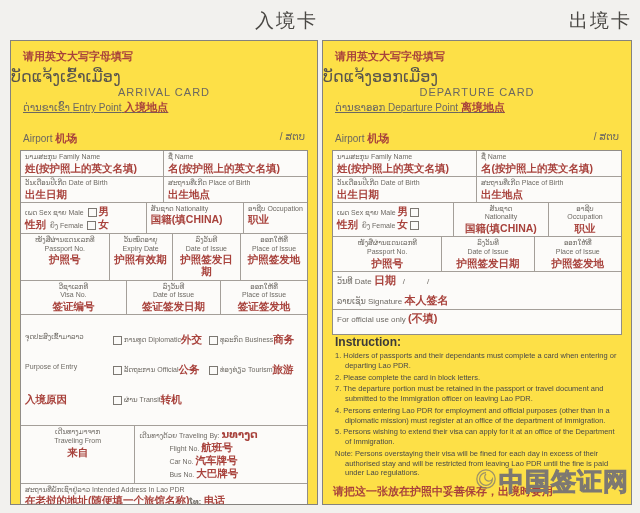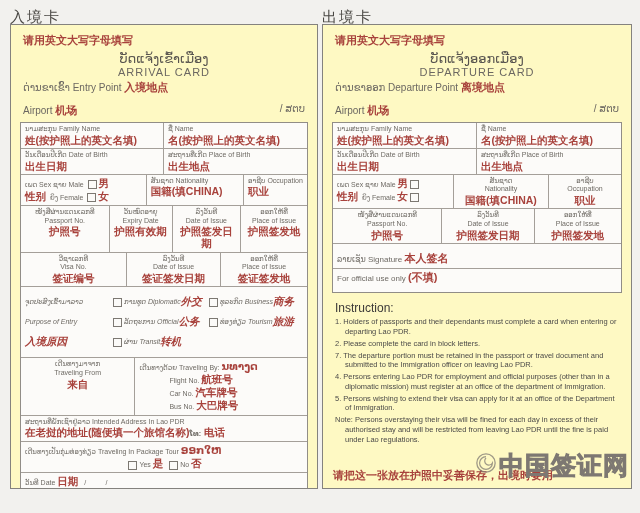--- a/index.html
+++ b/index.html
@@ -3,53 +3,53 @@
 <meta charset="utf-8">
 <style>
   html,body{margin:0;padding:0;}
   body{
     width:640px;height:513px;overflow:hidden;position:relative;
     background:#f2f1ee;
     font-family:"Liberation Sans","DejaVu Sans",sans-serif;
     -webkit-font-smoothing:antialiased;
   }
   .card-title{
-    position:absolute;top:8px;height:20px;text-align:left;
-    font-size:15px;color:#4a4844;letter-spacing:2px;
+    position:absolute;top:8px;height:20px;text-align:right;
+    font-size:19px;color:#4a4844;letter-spacing:2px;
   }
   .card-title.left{left:10px;width:308px;}
   .card-title.right{left:322px;width:310px;}
   .card{
-    position:absolute;top:24px;height:465px;background:#fef9c3;
+    position:absolute;top:40px;height:465px;background:#fde047;
     border:1px solid #84827e;box-sizing:border-box;overflow:hidden;
   }
   .card.arrival{left:10px;width:308px;}
   .card.departure{left:322px;width:310px;}
   .head-red{margin:8px 12px 0;font-size:11px;font-weight:bold;color:#a8423c;}
-  .lao-title{margin-top:3px;text-align:center;font-size:13px;color:#57534e;}
+  .lao-title{margin-top:3px;font-size:16px;color:#57534e;}
   .en-title{text-align:center;font-size:11px;letter-spacing:1px;color:#6b6761;}
-  .point-line{margin:2px 12px 8px;font-size:10px;color:#6b6761;}
+  .point-line{margin:2px 12px 16px;font-size:10px;color:#6b6761;text-decoration:underline;}
   .airport-line{margin:1px 12px 0;display:flex;justify-content:space-between;font-size:10px;color:#6b6761;}
   .zh-inline{color:#a8423c;font-weight:600;font-size:10.5px;}
   .zh-inline.big{font-size:11px;}
   .formbox{margin:4px 9px 0;border:1px solid #918d87;background:#fcfbf9;}
   .row{display:flex;border-bottom:1px solid #a49f99;}
   .row:last-child{border-bottom:none;}
   .cell{padding:2px 4px;border-right:1px solid #a49f99;box-sizing:border-box;}
   .cell.last{border-right:none;}
   .cell.center{text-align:center;}
   .l1{font-size:7px;color:#6e6a64;line-height:1.25;}
   .zh{font-size:10.5px;line-height:1.15;color:#a8423c;font-weight:600;}
   .cb{display:inline-block;width:7px;height:7px;border:1px solid #7c7872;background:#fbfaf8;vertical-align:middle;margin:0 2px;}
-  .pline{display:flex;align-items:center;margin:6px 0;font-style:italic;}
+  .pline{display:flex;margin:16px 0;}
   .plabel{width:86px;flex:none;}
   .popt{display:flex;align-items:center;flex:1;}
   .sub-ind{padding-left:30px;}
   .pre{white-space:pre;}
-  .instr-head{margin:8px 12px 0;font-size:12px;font-weight:normal;color:#3c3a38;}
+  .instr-head{margin:0 12px 0;font-size:12px;font-weight:bold;color:#3c3a38;}
   .instr-item{margin:2px 12px 0;padding-left:10px;text-indent:-10px;font-size:7.5px;line-height:1.3;color:#4b4a48;}
   .keep-note{position:absolute;left:10px;bottom:5px;font-size:11px;font-weight:bold;color:#a8423c;white-space:nowrap;}
   .watermark{
     position:absolute;right:2px;bottom:6px;display:flex;align-items:center;gap:2px;
     font-size:25px;font-weight:bold;letter-spacing:1px;
     color:rgba(130,125,120,0.18);margin-top:41px;-webkit-text-stroke:1px #7d7872;
   }
   .wm-icon{ -webkit-text-stroke:0; }
 </style>
 </head>
@@ -321,20 +321,21 @@
         </div>
         <div class="cell center last" style="width:30%">
           <div class="l1">ອອກໃຫ້ທີ່</div>
           <div class="l1">Place of Issue</div>
           <div class="zh">护照签发地</div>
         </div>
       </div>
 
       <div class="row">
         <div class="cell last" style="width:100%">
+          <div class="l1" style="font-size:8px"><span>ວັນທີ</span> <span>Date</span> <span class="zh-inline big">日期</span>&nbsp;&nbsp;&nbsp;<span class="pre">/          /</span></div>
           <div class="l1" style="font-size:8px;margin-top:6px"><span>ລາຍເຊັນ</span> <span>Signature</span> <span class="zh-inline big">本人签名</span></div>
         </div>
       </div>
 
       <div class="row">
         <div class="cell last" style="width:100%;padding-bottom:8px">
           <div class="l1" style="font-size:8px"><span>For official use only</span> <span class="zh-inline big">(不填)</span></div>
         </div>
       </div>
     </div>

